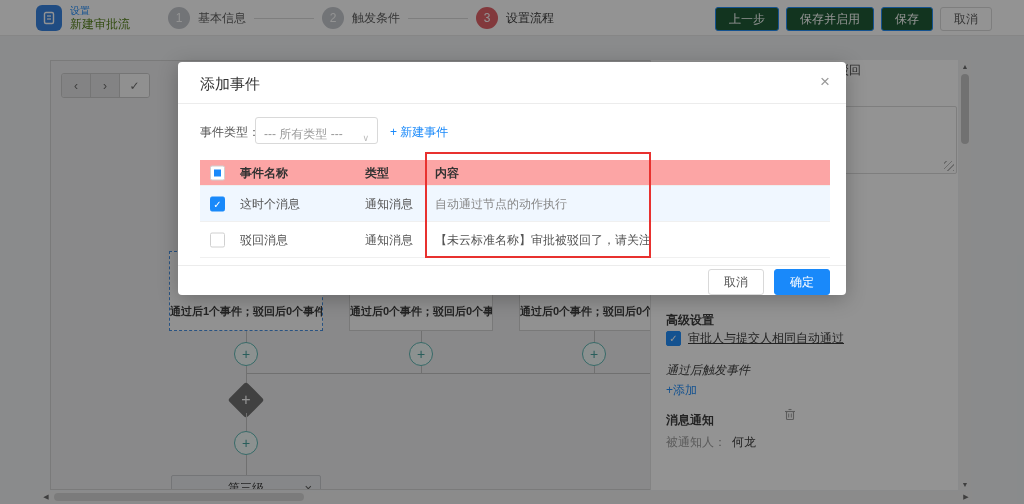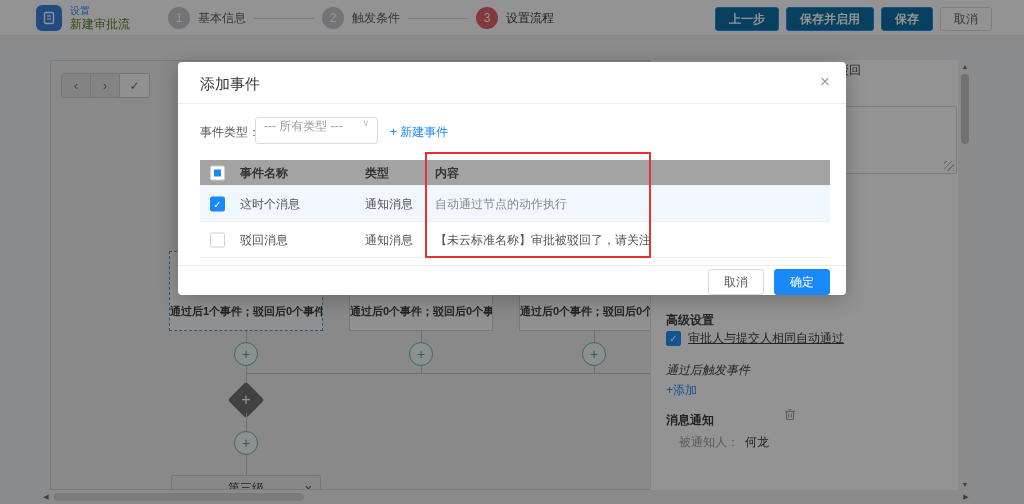--- a/index.html
+++ b/index.html
@@ -13,21 +13,21 @@
   .app-label { position:absolute; left:70px; top:4px; font-size:10px; color:#1989fa; }
   .app-title { position:absolute; left:70px; top:16px; font-size:12px; color:#4d7c0f; }
   .steps { position:absolute; left:168px; top:0; height:36px; display:flex; align-items:center; gap:8px; }
   .step-circle { width:22px; height:22px; border-radius:50%; background:#c3c6cc; color:#fff; font-size:12px; display:flex; align-items:center; justify-content:center; flex:0 0 auto; }
   .step-circle.active { background:#e15b62; }
   .step-label { font-size:12px; color:#595959; white-space:nowrap; }
   .step-label.active { color:#333; }
   .step-line { width:60px; height:1px; background:#d9d9d9; }
   .header-actions { position:absolute; right:32px; top:7px; display:flex; gap:7px; }
   .btn { height:24px; padding:0 13px; font-size:12px; border-radius:3px; border:1px solid transparent; display:flex; align-items:center; justify-content:center; cursor:pointer; white-space:nowrap; }
-  .btn-primary { background:#0369a1; color:#fff; border-color:#1989fa;font-weight:bold; }
+  .btn-primary { background:#14532d; color:#fff; border-color:#1989fa; }
   .btn-plain { background:#fff; color:#555; border-color:#d9d9d9; }
 
   
   .canvas { position:absolute; left:50px; top:60px; width:908px; height:430px; background:#ededee; border:1px solid #d2d2d2; overflow:hidden; z-index:1; }
   .canvas-toolbar { position:absolute; left:10px; top:12px; display:flex; border:1px solid #c9c9c9; border-radius:3px; overflow:hidden; }
   .tool-btn { width:29px; height:23px; background:#e2e2e3; border-right:1px solid #c9c9c9; display:flex; align-items:center; justify-content:center; font-size:12px; color:#666; cursor:pointer; }
   .tool-btn:last-child { border-right:none; background:#fafafa; }
 
   .flow-node { position:absolute; top:190px; height:80px; background:#fbfbfb; border:1px solid #cfcfcf; display:flex; align-items:flex-end; justify-content:center; padding-bottom:11px; }
   .flow-node.selected { border:1px dashed #3f8ae0; }
@@ -51,47 +51,47 @@
   .adv-title { position:absolute; left:15px; top:252px; }
   .cb-row { position:absolute; left:15px; top:270px; display:flex; align-items:center; gap:7px; }
   .cb { width:15px; height:15px; border:1px solid #d0d0d0; border-radius:2px; background:#fff; display:flex; align-items:center; justify-content:center; font-size:10px; color:#fff; flex:0 0 auto; cursor:pointer; }
   .cb.checked { background:#1989fa; border-color:#1989fa; }
   .cb.indet::after { content:""; width:7px; height:7px; background:#1989fa; display:block; }
   .cb-label { font-size:12px; color:#333;text-decoration:underline; }
   .trigger-title { position:absolute; left:15px; top:302px; font-weight:400 !important;font-style:italic; }
   .add-link { position:absolute; left:15px; top:322px; font-size:12px; color:#1989fa; cursor:pointer; }
   .trash { position:absolute; left:133px; top:347px; cursor:pointer; }
   .notify-title { position:absolute; left:15px; top:352px; }
-  .kv { position:absolute; font-size:12px;margin-left:13px; }
+  .kv { position:absolute; font-size:12px; }
   .kv .k { color:#999; }
   .kv .v { color:#333; margin-left:6px; }
   .kv.v-bold .v { font-weight:700; }
 
   
   .vscroll { position:absolute; left:959px; top:60px; width:12px; height:430px; background:#f1f1f1; z-index:2; }
   .vscroll .arrow { position:absolute; left:0; width:12px; height:12px; font-size:7px; color:#666; display:flex; align-items:center; justify-content:center; cursor:pointer; }
   .vthumb { position:absolute; left:2px; top:14px; width:8px; height:70px; background:#c2c2c2; border-radius:4px; }
   .hscroll { position:absolute; left:40px; top:491px; width:932px; height:12px; background:#f1f1f1; z-index:2; }
   .hscroll .arrow { position:absolute; top:0; width:12px; height:12px; font-size:7px; color:#666; display:flex; align-items:center; justify-content:center; cursor:pointer; }
   .hthumb { position:absolute; left:14px; top:2px; width:250px; height:8px; background:#d4d4d4; border-radius:4px; }
 
   
   .overlay { position:absolute; inset:0; background:rgba(15,15,15,0.45); z-index:10; }
   .modal { position:absolute; left:178px; top:62px; width:668px; height:233px; background:#fff; border-radius:4px; box-shadow:0 4px 20px rgba(0,0,0,0.25); z-index:20; }
   .modal-title { position:absolute; left:22px; top:13px; font-size:15px; color:#333; font-weight:500; }
   .modal-close { position:absolute; right:16px; top:10px; font-size:17px; color:#999; cursor:pointer; }
   .modal-divider { position:absolute; left:0; top:41px; width:100%; height:1px; background:#ececec; }
   .etype-label { position:absolute; left:22px; top:62px; font-size:12px; color:#555; }
-  .etype-select { position:absolute; left:77px; top:55px; width:123px; height:27px; border:1px solid #d9d9d9; border-radius:3px; background:#fff; display:flex; align-items:flex-start; padding:0 8px; cursor:pointer; }
+  .etype-select { position:absolute; left:77px; top:55px; width:123px; height:27px; border:1px solid #d9d9d9; border-radius:3px; background:#fff; display:flex; align-items:flex-end; padding:0 8px; cursor:pointer; }
   .etype-value { font-size:12px; color:#999; flex:1; white-space:nowrap; }
   .select-caret { font-size:9px; color:#bbb; }
   .new-event { position:absolute; left:212px; top:62px; font-size:12px; color:#1989fa; cursor:pointer; }
 
   .etable { position:absolute; left:22px; top:98px; width:630px; }
-  .t-head { height:26px; background:#a3a3a3; border-bottom:1px solid #eee; position:relative; }
+  .t-head { height:26px; background:#fca5a5; border-bottom:1px solid #eee; position:relative; }
   .t-row { height:36px; border-bottom:1px solid #f0f0f0; position:relative; }
   .t-row.sel { background:#f0f7ff; }
   .tc { position:absolute; top:50%; transform:translateY(-50%); font-size:12px; white-space:nowrap; }
   .c-cb { left:10px; }
   .c-name { left:40px; }
   .c-type { left:165px; }
   .c-content { left:235px; }
   .t-head .tc { color:#333; font-weight:700; }
   .t-row .c-name, .t-row .c-type { color:#555; }
   .t-row .c-content { color:#888; }

